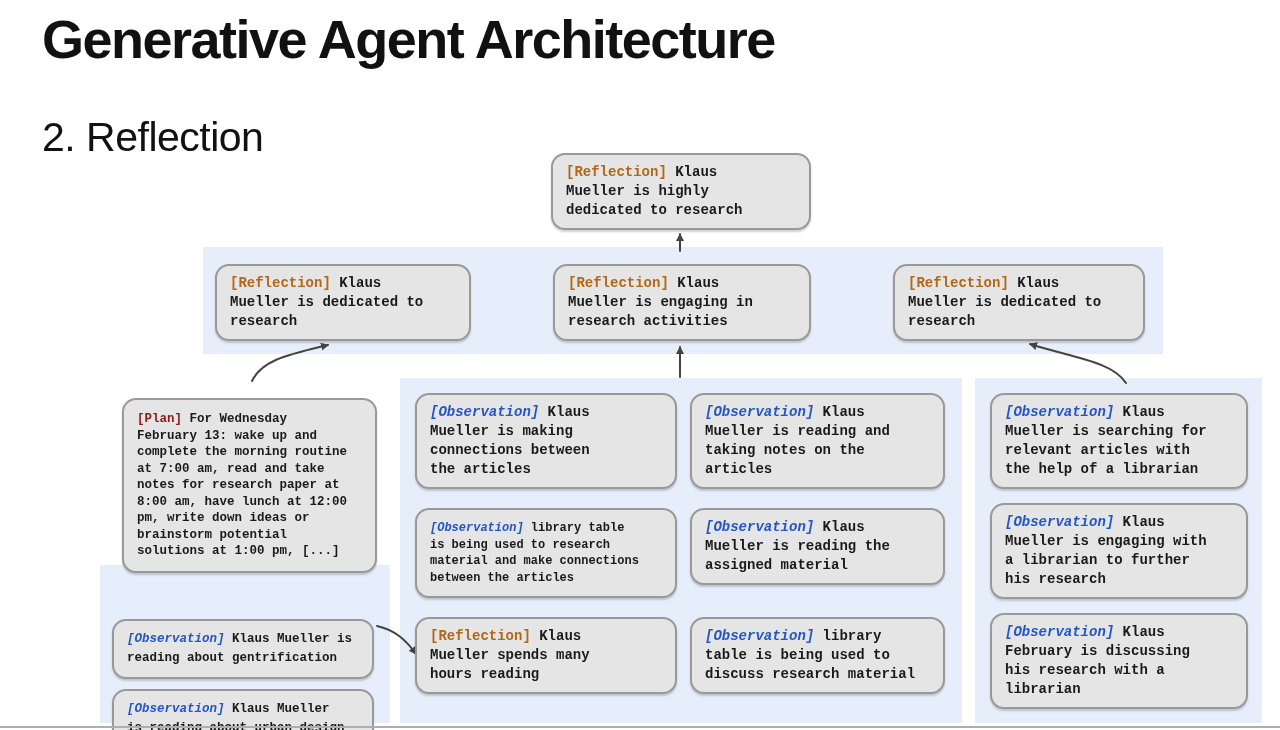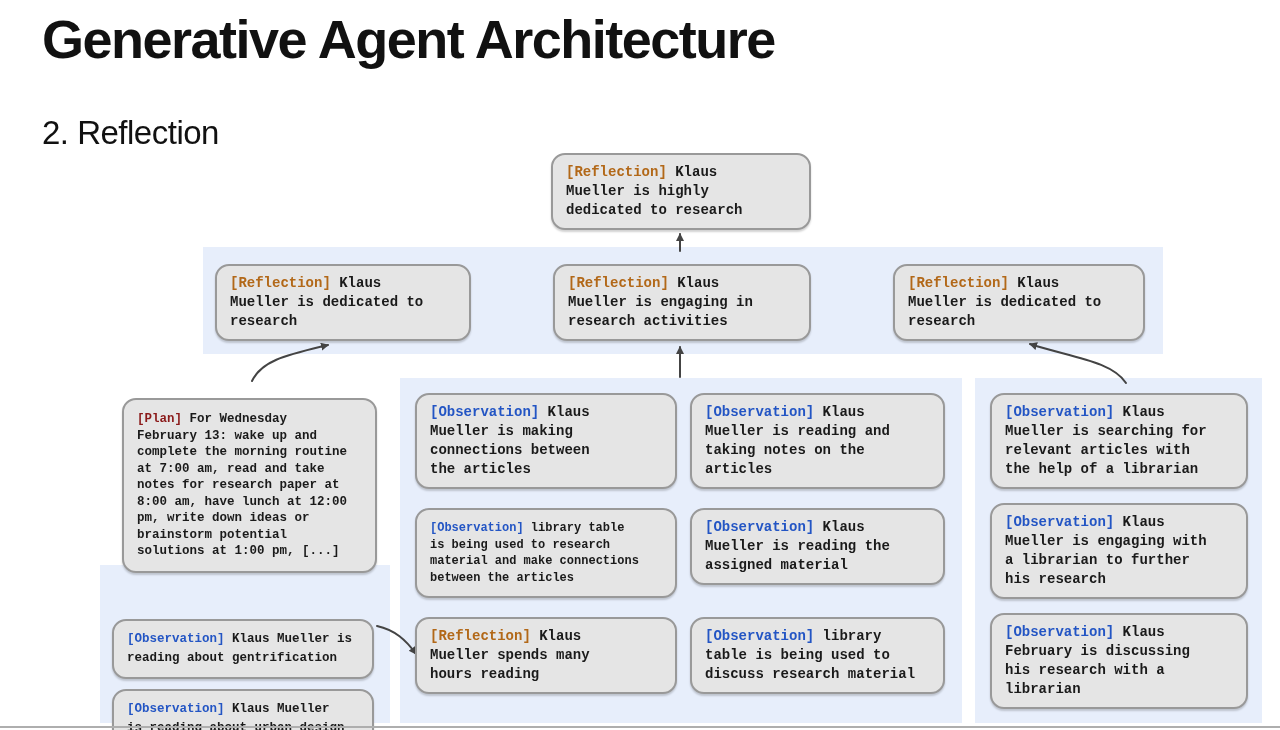--- a/index.html
+++ b/index.html
@@ -15,21 +15,21 @@
     position: absolute;
     left: 42px; top: 8px;
     font-size: 54px;
     font-weight: 800;
     letter-spacing: -1.5px;
     color: #111111;
   }
   .subtitle {
     position: absolute;
     left: 42px; top: 114px;
-    font-size: 33px;
+    font-size: 41px;
     font-weight: 400;
     letter-spacing: -0.5px;
     color: #111111;
   }
   .panel {
     position: absolute;
     background: #e7eefb;
   }
   .node {
     position: absolute;
@@ -44,21 +44,21 @@
     font-size: 14px;
     line-height: 19px;
     color: #1a1a1a;
   }
   .node.planbox   { font-size: 12.5px; line-height: 16.5px; padding: 11px 13px; }
   .node.smalltxt  { font-size: 12px;   line-height: 16.5px; padding: 10px 13px; }
   .node.compact   { font-size: 12.5px; line-height: 19px;   padding: 9px 13px; margin-top: 39px; }
   .txt { white-space: pre-wrap; }
   .tag { margin-right: 1ch; }
   .tag.reflection  { color: #b26818; }
-  .tag.observation { color: #2355c4; }
+  .tag.observation { color: #2355c4; font-style: italic; }
   .tag.plan        { color: #8b1a1a; }
   .arrows {
     position: absolute;
     left: 0; top: 0;
     width: 1280px; height: 730px;
     pointer-events: none;
   }
   .bottom-rule {
     position: absolute;
     left: 0; top: 726px;

